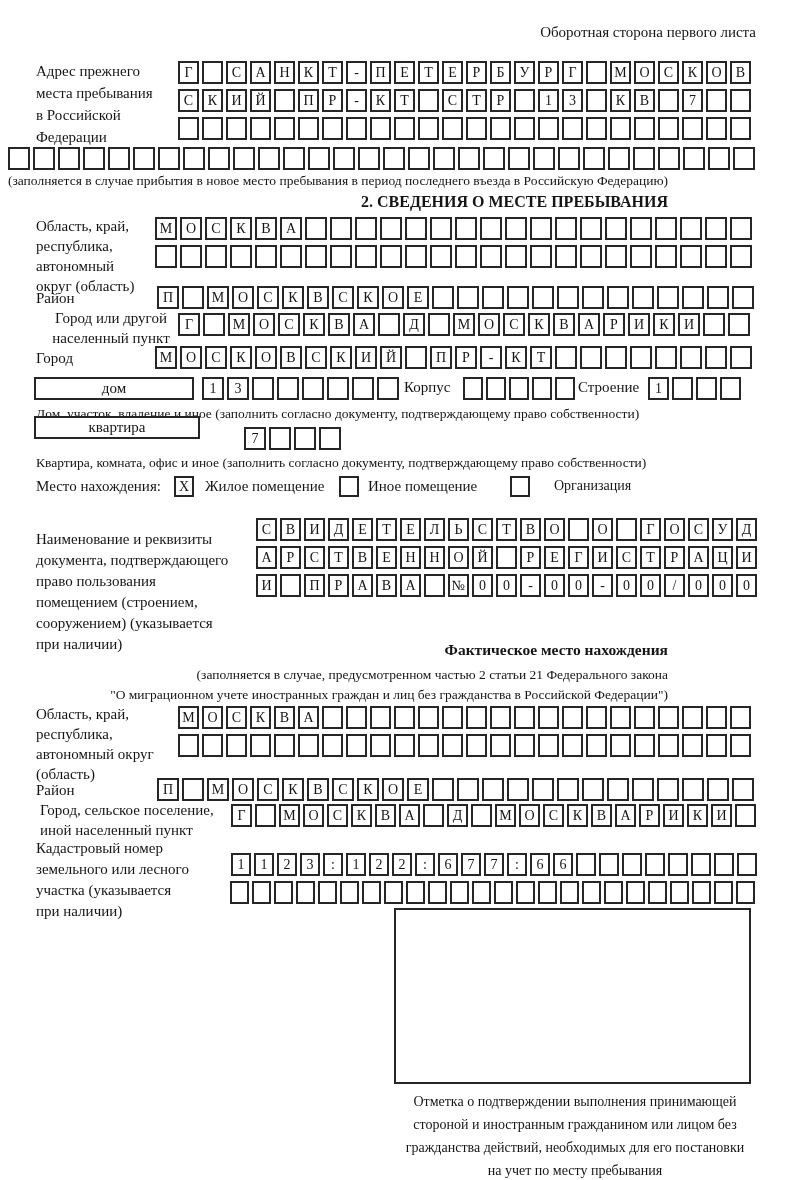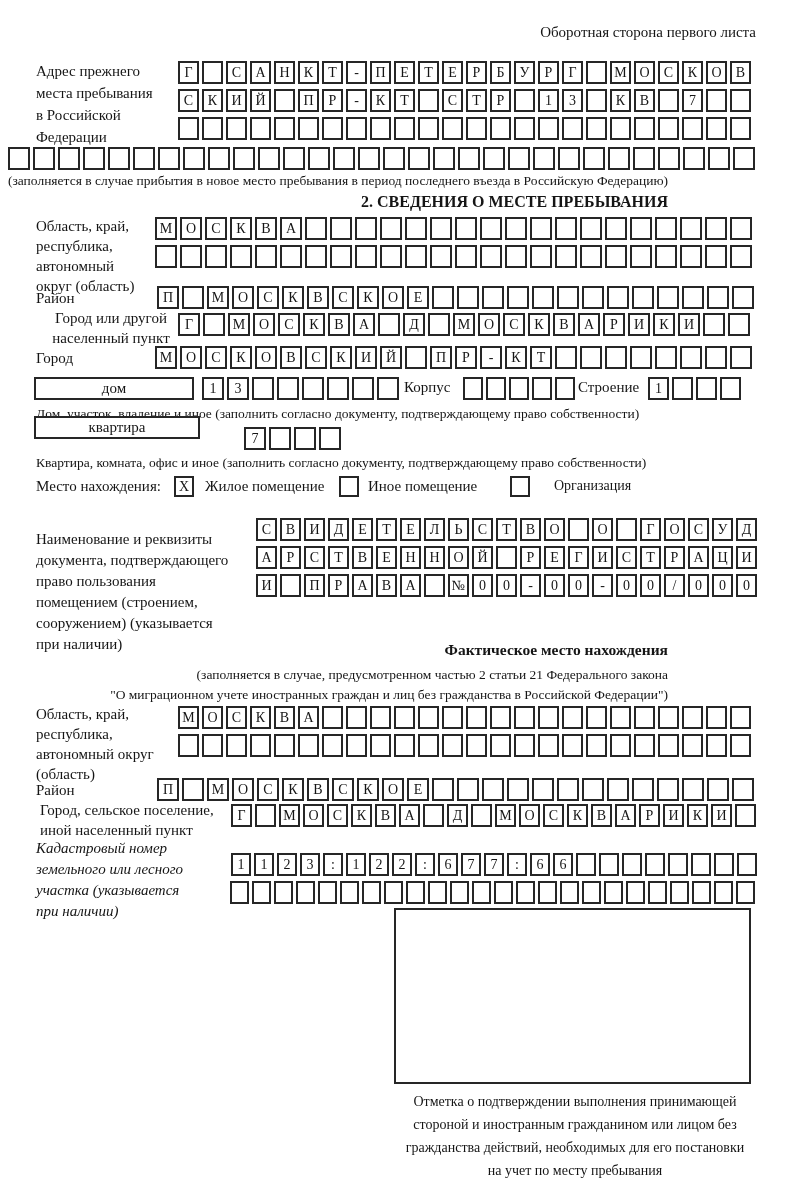--- a/index.html
+++ b/index.html
@@ -529,21 +529,21 @@
       <span class="cell">К</span>
       <span class="cell">В</span>
       <span class="cell">А</span>
       <span class="cell">Р</span>
       <span class="cell">И</span>
       <span class="cell">К</span>
       <span class="cell">И</span>
       <span class="cell"></span>
     </div>
 
-  <div class="lbl" style="left:36px;top:838px;width:190px;line-height:21px;font-style:italic;">Кадастровый номер
+  <div class="lbl" style="left:36px;top:838px;width:190px;line-height:21px;">Кадастровый номер
 земельного или лесного
 участка (указывается
 при наличии)</div>
   <div class="cells p23" style="left:231px;top:853px;">
       <span class="cell">1</span>
       <span class="cell">1</span>
       <span class="cell">2</span>
       <span class="cell">3</span>
       <span class="cell">:</span>
       <span class="cell">1</span>

